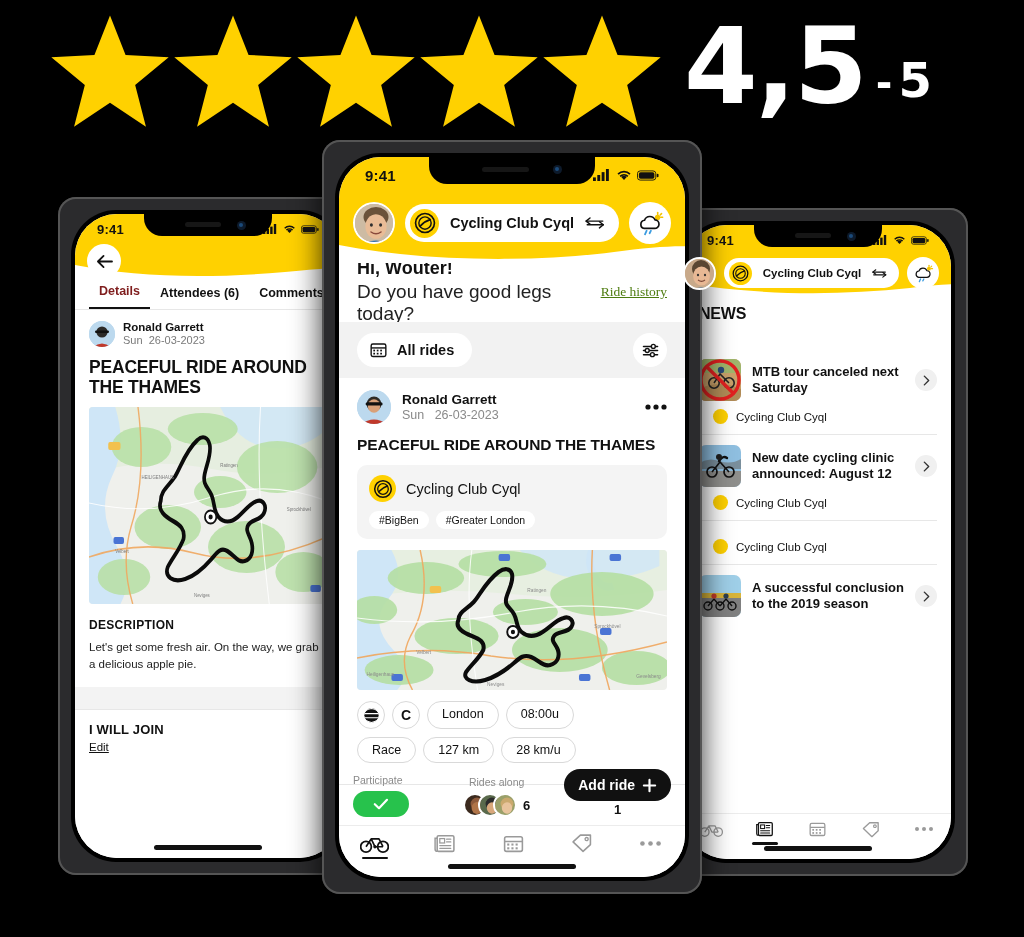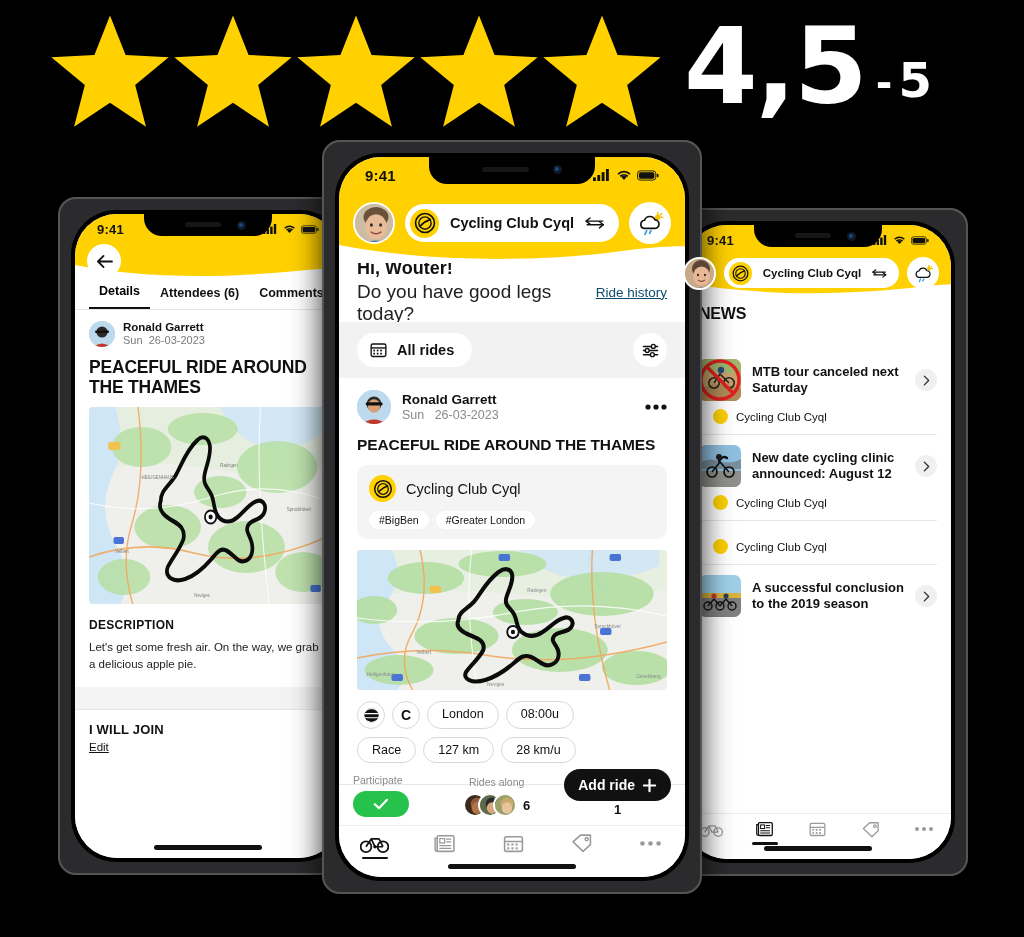--- a/index.html
+++ b/index.html
@@ -121,42 +121,42 @@
   .homebar {
     position:absolute; bottom:8px; left:50%; transform:translateX(-50%);
     height:5px; border-radius:3px; background:#111;
   }
 
   
   #phone-left .tabs {
     display:flex; align-items:flex-end; gap:0; padding:0 14px;
     font-size:12.5px; font-weight:bold; color:#111;
   }
-  #phone-left .tab { padding: 6px 10px 9px; white-space:nowrap; color:#000000; }
+  #phone-left .tab { padding: 6px 10px 9px; white-space:nowrap; color:#7f1d1d; }
   #phone-left .tab.active { border-bottom:2.5px solid #111; }
   #phone-left .tab:not(.active) { color:#111; font-weight:bold; }
   .author-row { display:flex; align-items:center; gap:8px; padding:10px 14px 4px; }
   .author-av { width:26px; height:26px; border-radius:50%; background:#bcd9ee; overflow:hidden; position:relative;}
   .author-name { font-size:11.5px; font-weight:bold; color:#111; line-height:1.25;}
   .author-date { font-size:11px; color:#7a7a7a; line-height:1.25;}
   .ride-title {
     font-size:17.5px; font-weight:bold; color:#111; line-height:1.12;
     padding: 6px 14px 10px; letter-spacing:-.2px;
   }
   .map-box { position:relative; overflow:hidden; border-radius:4px; }
   .sect-title { font-size:12px; font-weight:bold; color:#111; letter-spacing:.3px; }
   .sect-body { font-size:11.5px; color:#222; line-height:1.45; }
   .grayband { background:#f3f3f3; }
   .join-title { font-size:13px; font-weight:bold; color:#111; letter-spacing:.2px;}
   .join-edit { font-size:11.5px; color:#111; text-decoration:underline; display:inline-block; margin-top:3px;}
 
   
   .greet-name { font-size:18px; font-weight:bold; color:#111; line-height:1.1; }
   .greet-sub { font-size:19px; color:#222; margin-top:3px; }
-  .ride-history { font-size:13.5px; color:#0c4a6e; text-decoration:underline; white-space:nowrap; }
+  .ride-history { font-size:13.5px; color:#4d7c0f; text-decoration:underline; white-space:nowrap;font-family:Liberation Serif, serif; }
   .filter-band { background:#f2f2f2; display:flex; align-items:center; justify-content:space-between; padding: 9px 14px; }
   .allrides-pill {
     background:#fff; border-radius:30px; padding:8px 18px 8px 12px;
     display:flex; align-items:center; gap:9px; font-weight:bold; font-size:14.5px; color:#111;
   }
   .filter-circle { width:34px; height:34px; border-radius:50%; background:#fff; display:flex;align-items:center;justify-content:center;}
   .club-card { background:#f4f4f4; border-radius:10px; margin:0 14px; padding:10px 12px; }
   .club-card-row { display:flex; align-items:center; gap:10px; }
   .club-card-logo { width:27px;height:27px;border-radius:50%;background:#FFD100;display:flex;align-items:center;justify-content:center;}
   .club-card-name { font-size:14.5px; color:#111; }

